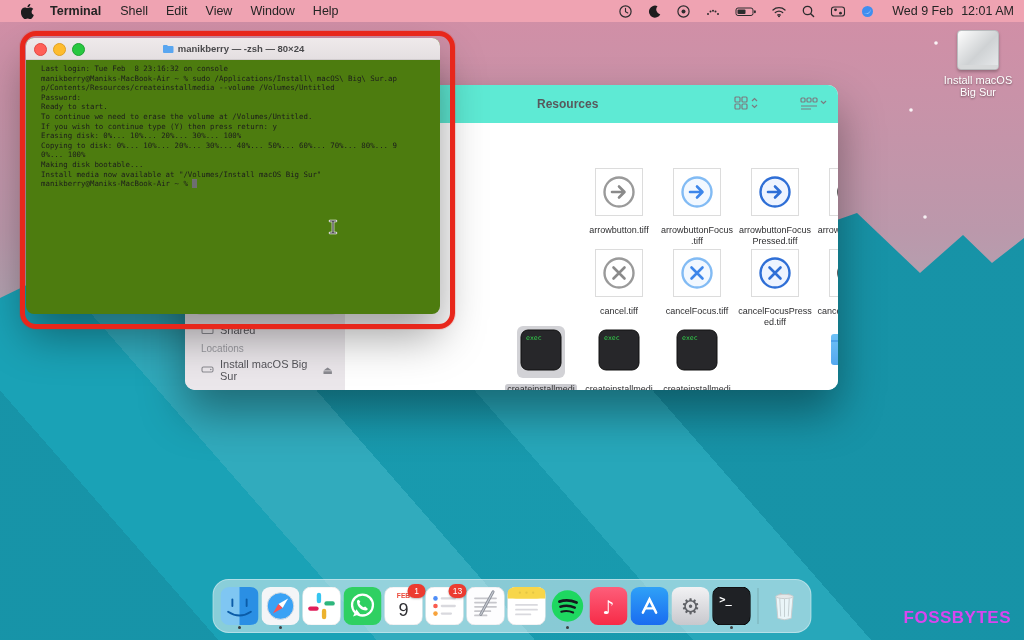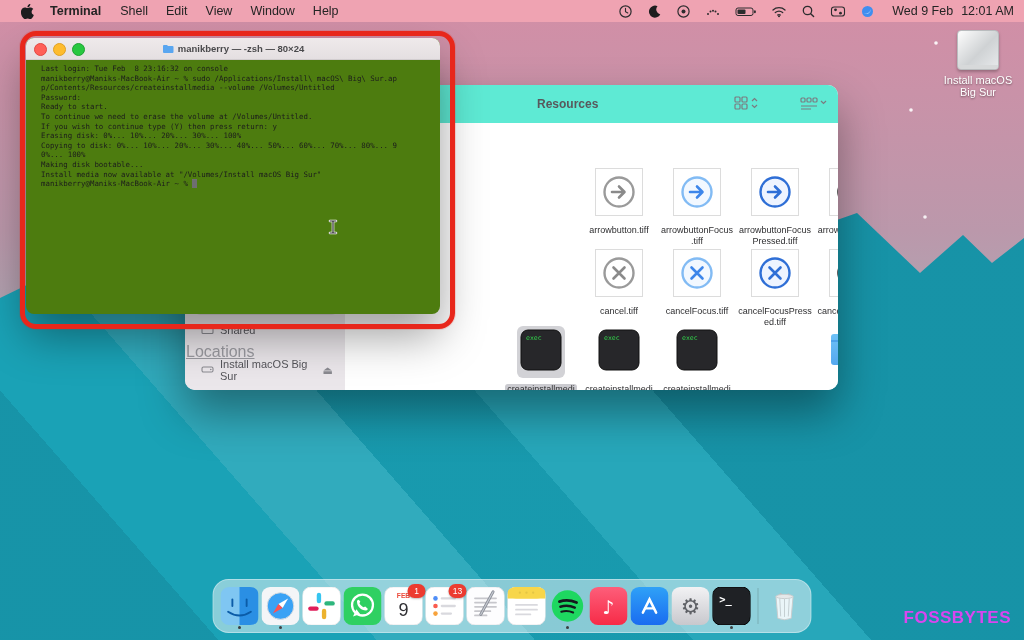--- a/index.html
+++ b/index.html
@@ -42,21 +42,21 @@
   .file-cell{position:absolute;width:84px;text-align:center;}
   .file-cell .ic{display:inline-block;position:relative;border-radius:6px;padding:2px;}
   .file-cell.selected .ic{background:#d2d2d6;}
   .file-cell .lbl{margin-top:6px;font-size:9px;line-height:10.5px;color:#2e2e30;word-break:break-all;
     white-space:pre-line;display:inline-block;max-width:82px;padding:0 2px;border-radius:3px;}
   .file-cell.selected .lbl{background:#cbcbd0;}
   .tiffbox{display:block;width:46px;height:46px;background:#fff;border:1px solid #dcdcdc;}
   .sb-item{position:absolute;left:10px;right:8px;height:20px;display:flex;align-items:center;gap:6px;
     font-size:11px;color:#55555a;padding-left:6px;border-radius:5px;}
   .sb-item.hl{background:rgba(0,0,0,.07);}
-  .sb-section{position:absolute;left:1px;font-size:16px;color:#9b9ba1;text-decoration:underline;}
+  .sb-section{position:absolute;left:16px;font-size:10px;color:#9b9ba1;}
   .sb-eject{margin-left:auto;color:#8a8a90;font-size:11px;padding-right:4px;}
 
   #terminal-window{left:26px;top:38px;width:414px;height:276px;background:#4d7c0f;z-index:50;
     border-radius:8px;overflow:hidden;}
   #terminal-titlebar{height:21px;background:linear-gradient(#efeaeb,#e4dfe1);border-bottom:1px solid #d2cdcf;
     position:relative;display:flex;align-items:center;justify-content:center;}
   .tl{position:absolute;top:5px;width:11px;height:11px;border-radius:50%;}
   #tl-close{left:8px;background:#ff5f57;border:.5px solid #e14640;}
   #tl-min{left:27px;background:#febc2e;border:.5px solid #dfa023;}
   #tl-zoom{left:46px;background:#28c840;border:.5px solid #1ea133;}

